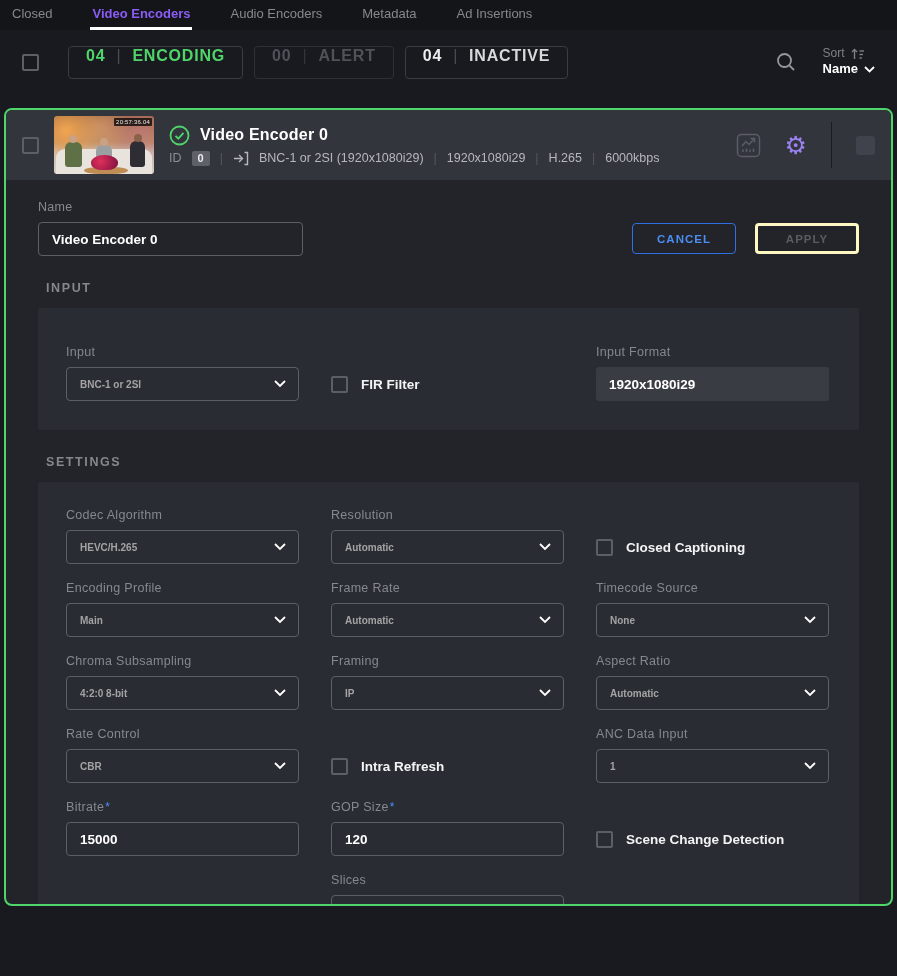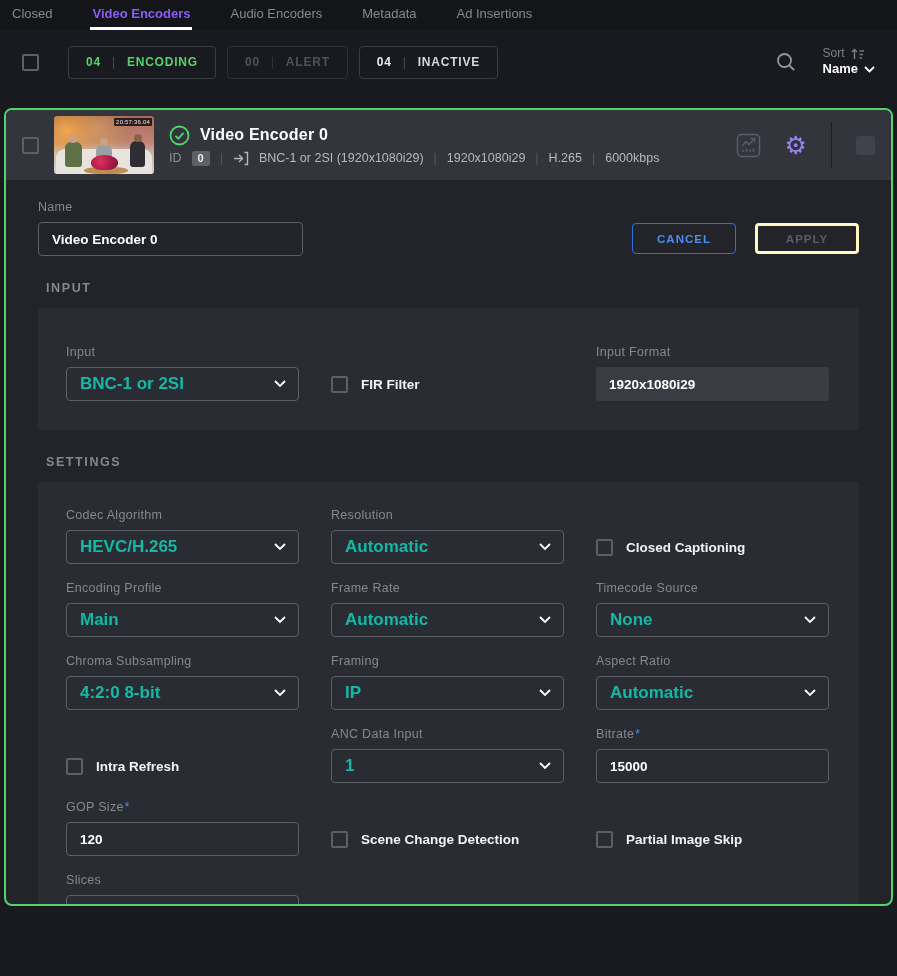--- a/index.html
+++ b/index.html
@@ -16,22 +16,22 @@
     -webkit-font-smoothing:antialiased;
   }
   
   .topnav{height:30px;background:var(--bg-nav);display:flex;gap:36px;padding:0 10px;}
   .tab{display:flex;align-items:center;color:var(--text-dim);font-size:13px;
        border-bottom:3px solid transparent;padding:0 2px;cursor:pointer;}
   .tab.active{color:#8b5cf6;font-weight:bold;border-bottom-color:#fff;}
   
   .toolbar{height:64px;display:flex;align-items:center;padding:0 22px;}
   .cb{width:17px;height:17px;border:2px solid #5d5f66;border-radius:2px;flex:0 0 auto;cursor:pointer;background:transparent;}
-  .filter-btn{height:33px;display:flex;align-items:center;gap:11px;padding:0 17px;
-      border:1px solid #3a3c43;border-radius:4px;font-size:12px;font-weight:bold;
+  .filter-btn{height:33px;display:flex;align-items:flex-start;gap:11px;padding:0 17px;
+      border:1px solid #3a3c43;border-radius:4px;font-size:16px;font-weight:bold;
       letter-spacing:.8px;background:transparent;cursor:pointer;}
   .filter-btn .fsep{color:#4a4c53;font-weight:normal;}
   .filter-btn.f-encoding{color:var(--accent-green);margin-left:29px;}
   .filter-btn.f-alert{margin-left:11px;border-color:#2e3036;color:#50525a;}
   .filter-btn.f-alert .fsep{color:#33353b;}
   .filter-btn.f-inactive{margin-left:11px;color:#d6d8da;}
   .filter-btn.f-inactive .count{color:#eceded;}
   .search-btn{margin-left:auto;background:none;border:none;cursor:pointer;display:flex;}
   .sort{margin-left:26px;text-align:left;cursor:pointer;line-height:1.25;}
   .sort-top{color:#7d8086;font-size:12px;display:flex;align-items:center;gap:6px;}
@@ -81,21 +81,21 @@
   .form-actions{margin-left:auto;display:flex;gap:19px;padding-bottom:2px;}
   .btn{width:104px;height:31px;border-radius:4px;font-size:11.5px;font-weight:bold;
       letter-spacing:1px;background:transparent;cursor:pointer;font-family:inherit;}
   .btn.cancel{border:1px solid #2f6fe4;color:var(--blue);}
   .btn.apply{border:3px solid #fef9c3;color:#5a5c64;}
   .section-title{font-size:12.5px;color:#84878d;letter-spacing:1.6px;margin:25px 8px 13px;}
   .panel{background:var(--bg-panel);border-radius:2px;padding:26px 28px 22px;}
   .panel.input-panel{padding:37px 28px 29px;}
   .grid{display:grid;grid-template-columns:233px 233px 233px;column-gap:32px;row-gap:17px;}
   .select{position:relative;height:34px;border:1px solid var(--border-input);border-radius:4px;
-      display:flex;align-items:center;padding:0 13px;color:#14b8a6;font-size:17px;font-weight:bold;cursor:pointer;}
+      display:flex;align-items:center;padding:0 13px;color:#a3a3a3;font-size:10px;font-weight:bold;cursor:pointer;}
   .select .chev{position:absolute;right:12px;}
   .readonly-field{height:34px;background:var(--bg-readonly);border-radius:3px;display:flex;
       align-items:center;padding:0 13px;color:#fff;font-size:13.5px;font-weight:bold;}
   .check-item{display:flex;align-items:center;gap:13px;color:#f2f3f4;font-size:13.5px;
       font-weight:bold;cursor:pointer;}
   .align-ctl{align-self:end;margin-bottom:8px;}
   .cell{min-width:0;}
 </style>
 </head>
 <body>
@@ -340,20 +340,29 @@
         <div class="cell">
           <label class="field-label">Aspect Ratio</label>
           <div class="select">
             <span>Automatic</span>
             <svg class="chev" width="12" height="8" viewBox="0 0 12 8" fill="none" stroke="#fff" stroke-width="1.8">
                 <polyline points="1,1 6,6 11,1"></polyline>
               </svg>
           </div>
         </div>
 
+        <div class="cell">
+          <label class="field-label">Rate Control</label>
+          <div class="select">
+            <span>CBR</span>
+            <svg class="chev" width="12" height="8" viewBox="0 0 12 8" fill="none" stroke="#fff" stroke-width="1.8">
+                <polyline points="1,1 6,6 11,1"></polyline>
+              </svg>
+          </div>
+        </div>
         <div class="cell align-ctl">
           <div class="check-item">
             <span class="cb"></span>
             <span>Intra Refresh</span>
           </div>
         </div>
         <div class="cell">
           <label class="field-label">ANC Data Input</label>
           <div class="select">
             <span>1</span>

